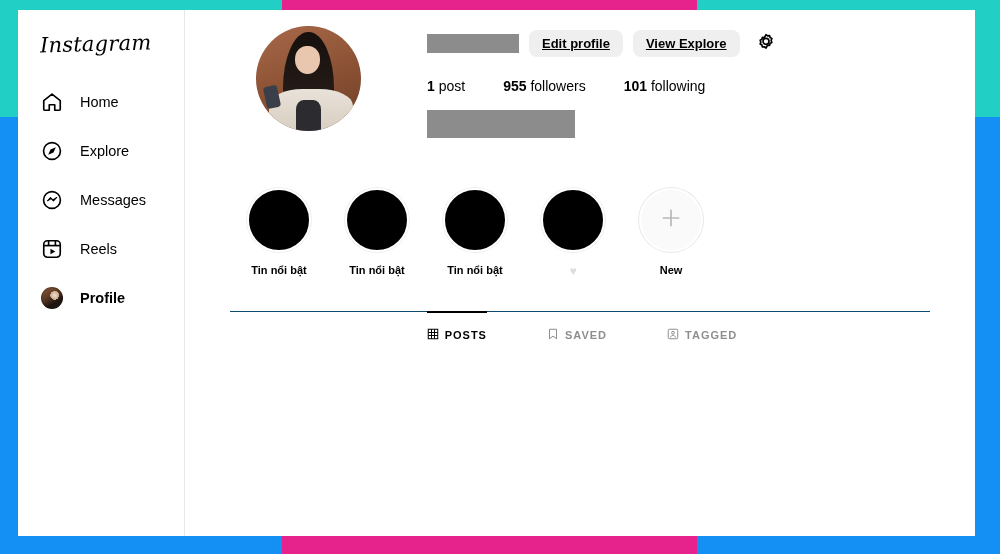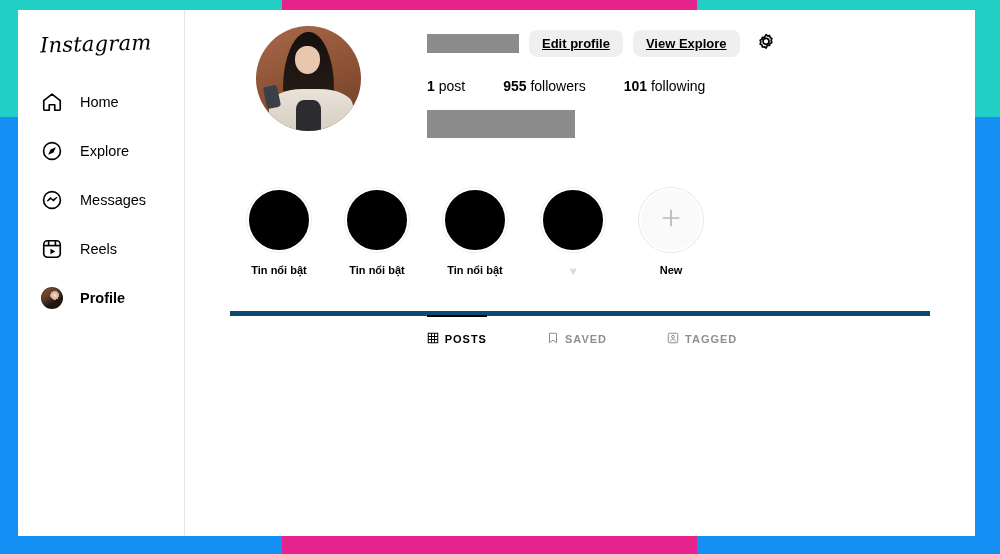--- a/index.html
+++ b/index.html
@@ -257,21 +257,21 @@
     font-size: 11px;
     font-weight: bold;
     color: #000;
     white-space: nowrap;
   }
   .hl-label.heart { color: #dcdcdc; font-size: 12px; }
 
   
   .tabs-divider {
     margin-top: 33px;
-    border-top: 5px solid #0c4a6e;
+    border-top: 1px solid #0c4a6e;
     position: relative;
     padding-left: 4px;
   }
   .tabs {
     display: flex;
     justify-content: center;
     gap: 60px;
   }
   .tab {
     display: flex;

